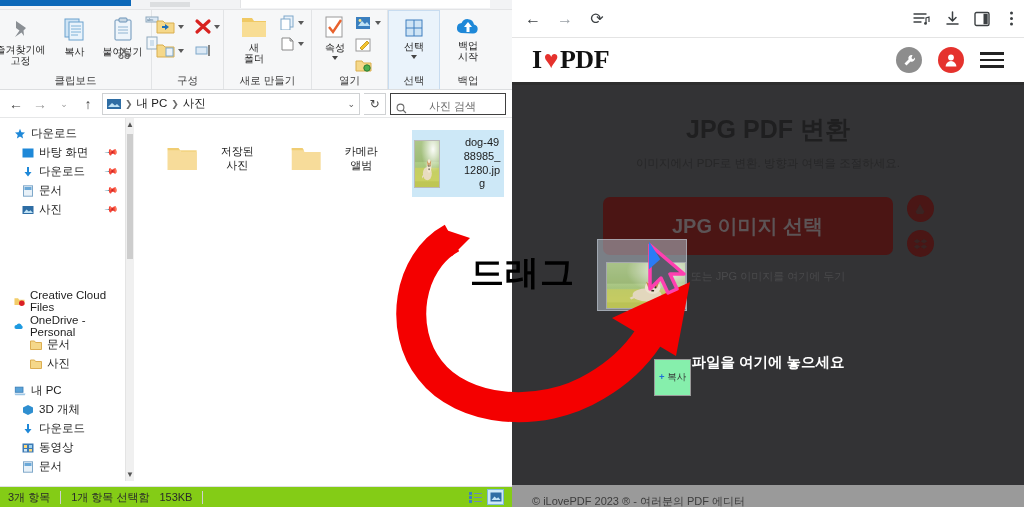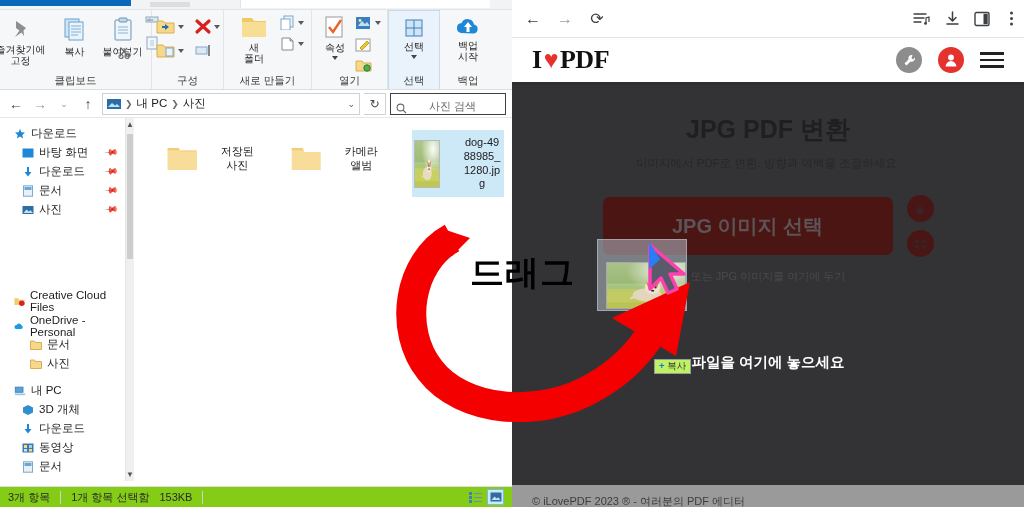--- a/index.html
+++ b/index.html
@@ -126,22 +126,22 @@
                        color: #ffffff; font-size: 14.5px; font-weight: bold; }
 
   .site-footer { height: 32px; background: #9a9a9a; display: flex; align-items: center;
                  padding: 0 20px; font-size: 11px; color: #3d3d3d; }
 
   
   .drag-ghost { position: absolute; left: 85px; top: 154px; width: 90px; height: 72px;
                 background: rgba(180,190,200,0.55); border: 1px solid rgba(200,210,220,0.5); }
   .drag-ghost .g-img { position: absolute; left: 8px; top: 22px; width: 80px; height: 47px;
                        border: 1px solid rgba(255,255,255,0.35); overflow: hidden; opacity: 0.95; }
-  .copy-badge { position: absolute; left: 142px; top: 274px; background: #bef264; border: 1px solid #9a9a9a;
-                font-size: 9.5px; color: #333; padding: 0 4px; white-space: nowrap; }
+  .copy-badge { position: absolute; left: 142px; top: 274px; background: #86efac; border: 1px solid #9a9a9a;
+                font-size: 9.5px; color: #333; padding: 11px 4px; white-space: nowrap; }
   .copy-badge .plus { color: #1e6fd9; font-weight: bold; }
 
   
   #overlay { position: absolute; left: 0; top: 0; width: 1024px; height: 507px; pointer-events: none; }
   .drag-label { position: absolute; left: 470px; top: 250px; color: #000000; font-size: 34px;
                 font-weight: bold; letter-spacing: 1px; }
 
   .dogimg { width: 100%; height: 100%; display: block; }
 </style>
 </head>

